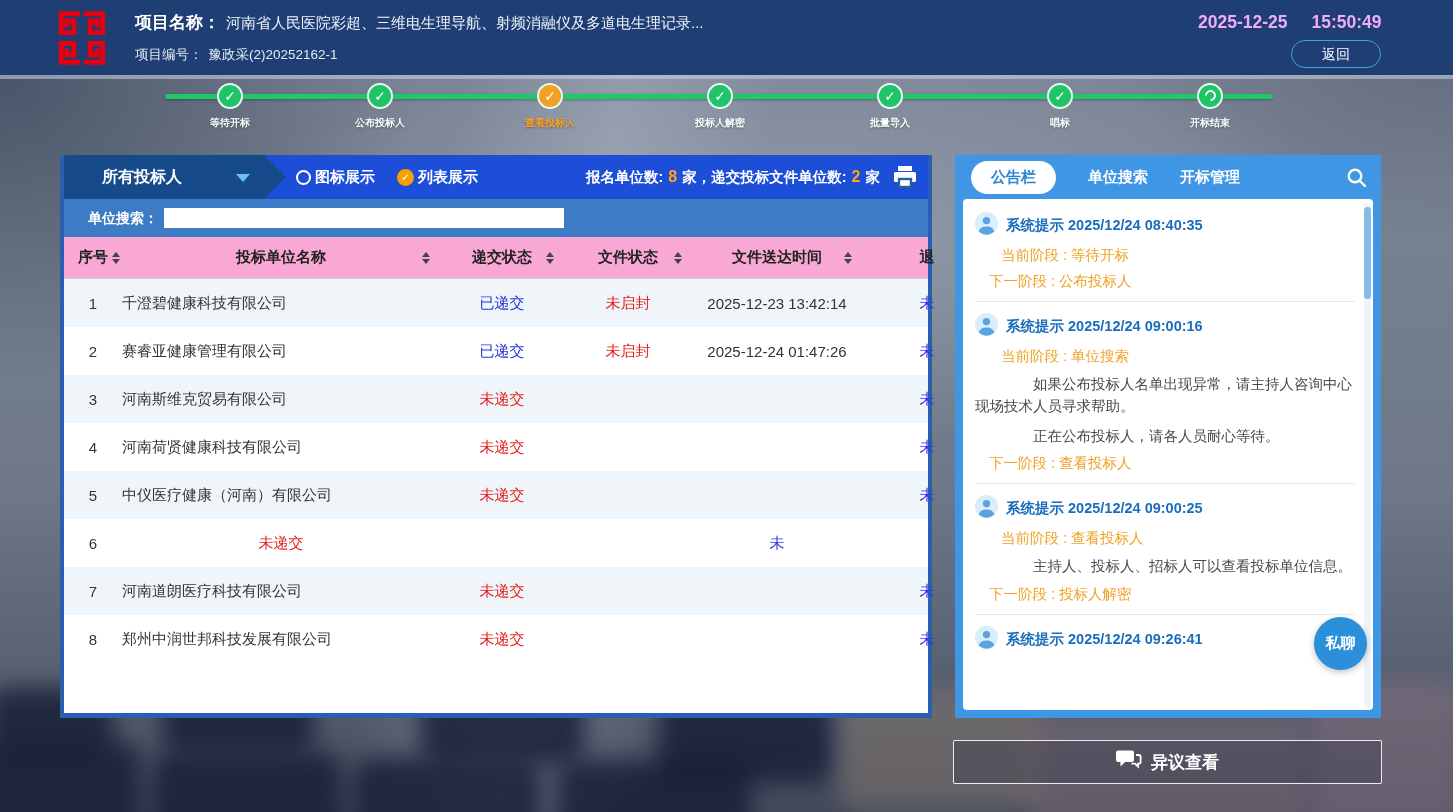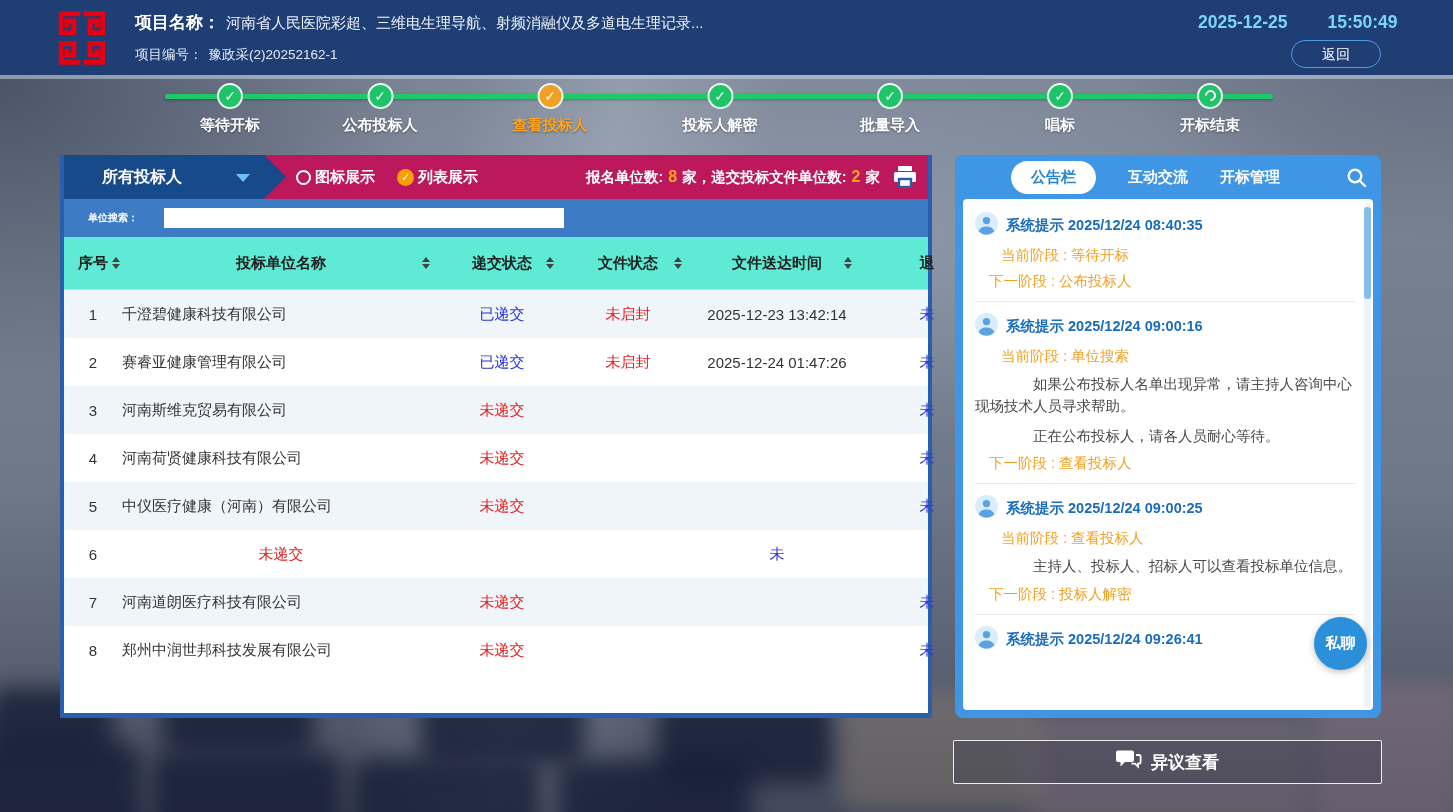--- a/index.html
+++ b/index.html
@@ -32,71 +32,71 @@
 
   
   .app-header { position:absolute; top:0; left:0; right:0; height:75px; background:#1e3e74; z-index:4; }
   .logo { position:absolute; left:55px; top:8px; }
   .proj { position:absolute; left:135px; top:11px; color:#fff; }
   .proj-line1 { font-size:15px; white-space:nowrap; }
   .proj-line1 b { font-size:17px; }
   .proj-line1 .val { color:#eef3fb; margin-left:6px; }
   .proj-line2 { margin-top:12px; font-size:13.5px; color:#e2eaf6; }
   .proj-line2 .val { margin-left:6px; }
-  .datetime { position:absolute; left:1198px; top:12px; display:flex; gap:40px; color:#7dd3fc; font-weight:bold; font-size:17.5px; }
+  .datetime { position:absolute; left:1198px; top:12px; display:flex; gap:24px; color:#f0abfc; font-weight:bold; font-size:17.5px; }
   .back-btn { position:absolute; left:1291px; top:40px; width:90px; height:28px; border-radius:14px;
     border:1px solid #4d9be0; background:transparent; color:#fff; font-size:14px; line-height:26px; text-align:center; cursor:pointer; }
 
   
   .steps { position:absolute; top:81px; left:0; right:0; height:58px; z-index:3; }
   .steps .line { position:absolute; left:165px; top:13px; width:1108px; height:5px; background:#1fc96a; border-radius:3px; box-shadow:0 1px 3px rgba(0,0,0,.3); }
   .step { position:absolute; top:2px; transform:translateX(-50%); text-align:center; }
   .dot { width:26px; height:26px; border-radius:50%; background:#1fc468; border:2px solid #e9f8ef;
     color:#fff; line-height:22px; font-size:14px; font-weight:bold; margin:0 auto; }
   .step.current .dot { background:#f0a125; }
   .cres { display:inline-block; width:11px; height:11px; border:2px solid #fff; border-radius:50%; border-left-color:transparent; transform:rotate(-45deg); margin-top:5px; }
-  .step .lbl { margin-top:7px; color:#fff; font-weight:bold; font-size:15px; white-space:nowrap; text-shadow:0 1px 2px rgba(0,0,0,.35); }
+  .step .lbl { margin-top:7px; color:#fff; font-weight:bold; font-size:10px; white-space:nowrap; text-shadow:0 1px 2px rgba(0,0,0,.35); }
   .step.current .lbl { color:#ffa21c; }
 
   
   .bid-panel { position:absolute; left:60px; top:155px; width:872px; height:563px; background:#fff;
     border-left:4px solid #2a5fae; border-right:4px solid #2a5fae; border-bottom:5px solid #2a5fae; z-index:3; }
-  .bp-head { height:44px; background:#be185d; position:relative; }
+  .bp-head { height:44px; background:#1d4ed8; position:relative; }
   .bp-tab { position:absolute; left:0; top:0; height:44px; width:222px; background:#174a8a; color:#fff;
     font-weight:bold; font-size:16px; line-height:44px; padding-left:38px; cursor:pointer;
     clip-path:polygon(0 0, calc(100% - 22px) 0, 100% 50%, calc(100% - 22px) 100%, 0 100%); }
   .caret { position:absolute; left:172px; top:19px; width:0; height:0; border-left:7px solid transparent; border-right:7px solid transparent; border-top:8px solid #6fc0f2; }
   .view-modes { position:absolute; left:232px; top:0; height:44px; display:flex; align-items:center; gap:22px; color:#fff; font-weight:bold; font-size:15px; }
   .vm { display:flex; align-items:center; gap:4px; cursor:pointer; }
   .radio-off { width:15px; height:15px; border:2px solid #fff; border-radius:50%; display:inline-block; }
   .radio-on { width:17px; height:17px; background:#f5a000; border-radius:50%; display:inline-flex; align-items:center; justify-content:center; color:#fff; font-size:11px; font-weight:bold; }
   .stats { position:absolute; right:48px; top:0; height:44px; display:flex; align-items:center; color:#fff; font-weight:bold; font-size:14.5px; white-space:nowrap; }
   .stats .num { color:#ffa21c; font-size:16px; padding:0 5px; }
   .printer { position:absolute; right:10px; top:11px; cursor:pointer; }
   .bp-search { height:38px; background:#3d7cc4; position:relative; }
-  .bp-search label { position:absolute; left:24px; top:0; line-height:38px; color:#fff; font-weight:bold; font-size:10px; }
+  .bp-search label { position:absolute; left:24px; top:0; line-height:38px; color:#fff; font-weight:bold; font-size:14px; }
   .bp-search input { position:absolute; left:100px; top:9px; width:400px; height:20px; border:none; background:#fff; padding:0 6px; font-size:13px; outline:none; }
 
-  .tbl-head { height:53px; display:grid; grid-template-columns:58px 318px 124px 128px 170px 130px; align-items:center; background:#5eead4; border-bottom:1px solid #c9d4e2; }
+  .tbl-head { height:42px; display:grid; grid-template-columns:58px 318px 124px 128px 170px 130px; align-items:center; background:#f9a8d4; border-bottom:1px solid #c9d4e2; }
   .th { position:relative; text-align:center; font-weight:bold; color:#222; font-size:15px; cursor:pointer; }
   .sort { position:absolute; right:10px; top:50%; transform:translateY(-50%); display:inline-flex; flex-direction:column; gap:2px; }
   .sort i { display:block; width:0; height:0; border-left:4px solid transparent; border-right:4px solid transparent; }
   .sort .up { border-bottom:5px solid #444; }
   .sort .dn { border-top:5px solid #444; }
   .th.c0 .sort { right:2px; }
   .tr { display:grid; grid-template-columns:58px 318px 124px 128px 170px 130px; align-items:center; height:48px; font-size:15px; color:#333; }
   .tr.odd { background:#f0f5fa; }
   .td { text-align:center; white-space:nowrap; overflow:hidden; }
   .td-name { text-align:left; }
   .st-blue { color:#2433d6; }
   .st-red { color:#e41f1f; }
   .td-last { color:#3232e0; }
 
   
-  .ann-panel { position:absolute; left:955px; top:155px; width:426px; height:563px; background:#3f96e4; border-radius:8px; z-index:3;padding-left:40px; }
+  .ann-panel { position:absolute; left:955px; top:155px; width:426px; height:563px; background:#3f96e4; border-radius:0; z-index:3; }
   .ann-tabs { height:44px; display:flex; align-items:center; padding:0 16px; gap:32px; color:#fff; font-weight:bold; font-size:15px; position:relative; }
   .tab { cursor:pointer; }
   .tab-pill { background:#fff; color:#2a86d0; padding:7px 20px; border-radius:17px; }
   .ann-search { position:absolute; right:14px; top:12px; cursor:pointer; }
   .ann-body { position:absolute; left:8px; right:8px; top:44px; bottom:8px; background:#fff; border-radius:4px; overflow:hidden; padding:2px 18px 2px 12px; }
   .scroll-track { position:absolute; right:10px; top:48px; width:7px; height:505px; background:#eef3f8; border-radius:4px; }
   .scroll-thumb { position:absolute; right:10px; top:52px; width:7px; height:92px; background:#85bce8; border-radius:4px; cursor:pointer; }
   .msg { padding:11px 0 10px; border-bottom:1px solid #e9e9e9; }
   .msg:last-child { border-bottom:none; }
   .msg-head { display:flex; align-items:center; gap:8px; }
@@ -317,21 +317,21 @@
         <div class="td st-red"></div>
         <div class="td"></div>
         <div class="td td-last">未</div>
       </div>
     </div>
 </div>
 
 <div class="ann-panel">
   <div class="ann-tabs">
     <span class="tab tab-pill">公告栏</span>
-    <span class="tab">互动交流</span>
+    <span class="tab">单位搜索</span>
     <span class="tab">开标管理</span>
     <span class="ann-search">
       <svg width="21" height="21" viewBox="0 0 21 21" fill="none" stroke="#fff" stroke-width="2.4" stroke-linecap="round">
         <circle cx="9" cy="9" r="6.3"></circle>
           <line x1="14" y1="14" x2="19" y2="19"></line>
       </svg>
     </span>
   </div>
   <div class="ann-body">
     <div>

